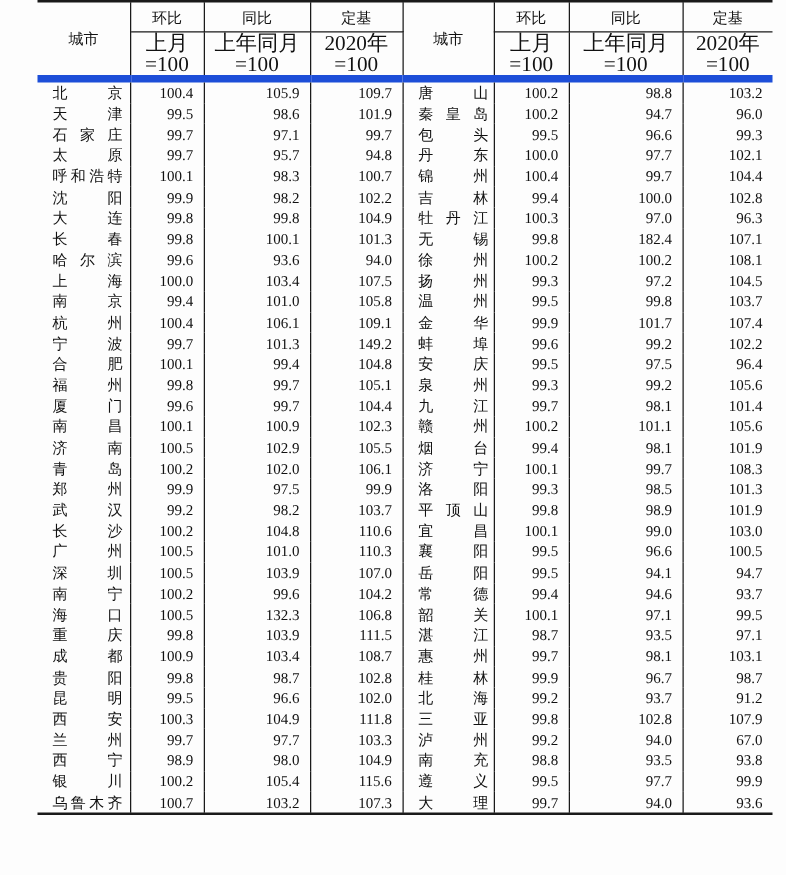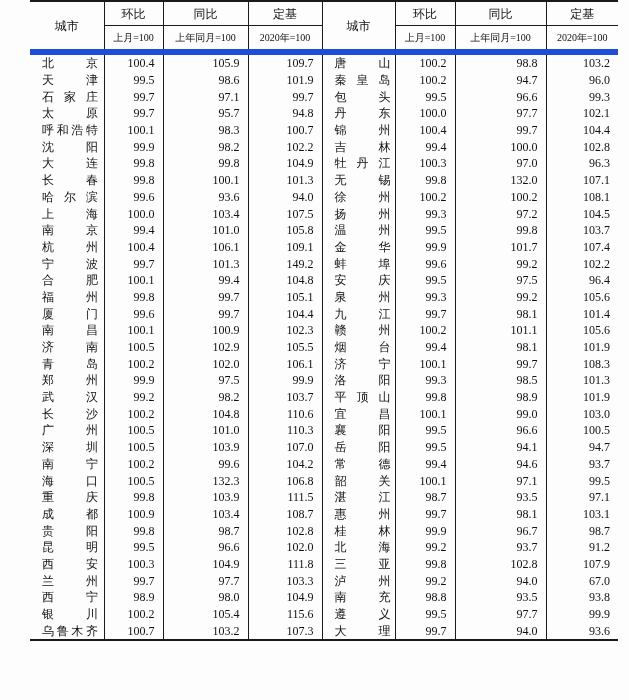--- a/index.html
+++ b/index.html
@@ -14,21 +14,21 @@
   }
   table.idx{
     border-collapse:collapse;table-layout:fixed;
     margin-left:30px;width:588px;
     border-top:2px solid #1a1a1a;border-bottom:2.5px solid #1a1a1a;
   }
   col.w-city-l{width:74px}col.w-mom-l{width:59px}col.w-yoy-l{width:85px}col.w-fix-l{width:74px}
   col.w-city-r{width:73px}col.w-mom-r{width:60px}col.w-yoy-r{width:91px}col.w-fix-r{width:72px}
   th,td{padding:0;font-weight:normal;font-size:12px;line-height:1;}
   thead th{height:23px;vertical-align:middle;font-family:Liberation Serif, serif;}
-  thead th.sub{font-size:10px;}
+  thead th.sub{font-size:17px;}
   .hline{border-bottom:1px solid #1a1a1a;}   
   .hdr-bottom{border-bottom:6px solid #1d4ed8;} 
   .vr{border-right:1px solid #1a1a1a;}       
   tbody td{height:16.7px;vertical-align:middle;}
   td.num{text-align:right;padding-right:8px;font-variant-numeric:tabular-nums;}
   td.city{padding-left:12px;}
   .cn{display:flex;justify-content:space-between;width:56px;}
   .cn span{display:inline-block;}
 </style>
 </head>
@@ -223,21 +223,21 @@
           <td class="num vr">99.8</td>
           <td class="num vr">100.1</td>
           <td class="num vr">101.3</td>
           <td class="city vr">
             <span class="cn">
               <span>无</span>
               <span>锡</span>
             </span>
           </td>
           <td class="num vr">99.8</td>
-          <td class="num vr">132.0</td>
+          <td class="num vr">182.4</td>
           <td class="num">107.1</td>
         </tr>
         <tr>
           <td class="city vr">
             <span class="cn">
               <span>哈</span>
               <span>尔</span>
               <span>滨</span>
             </span>
           </td>

